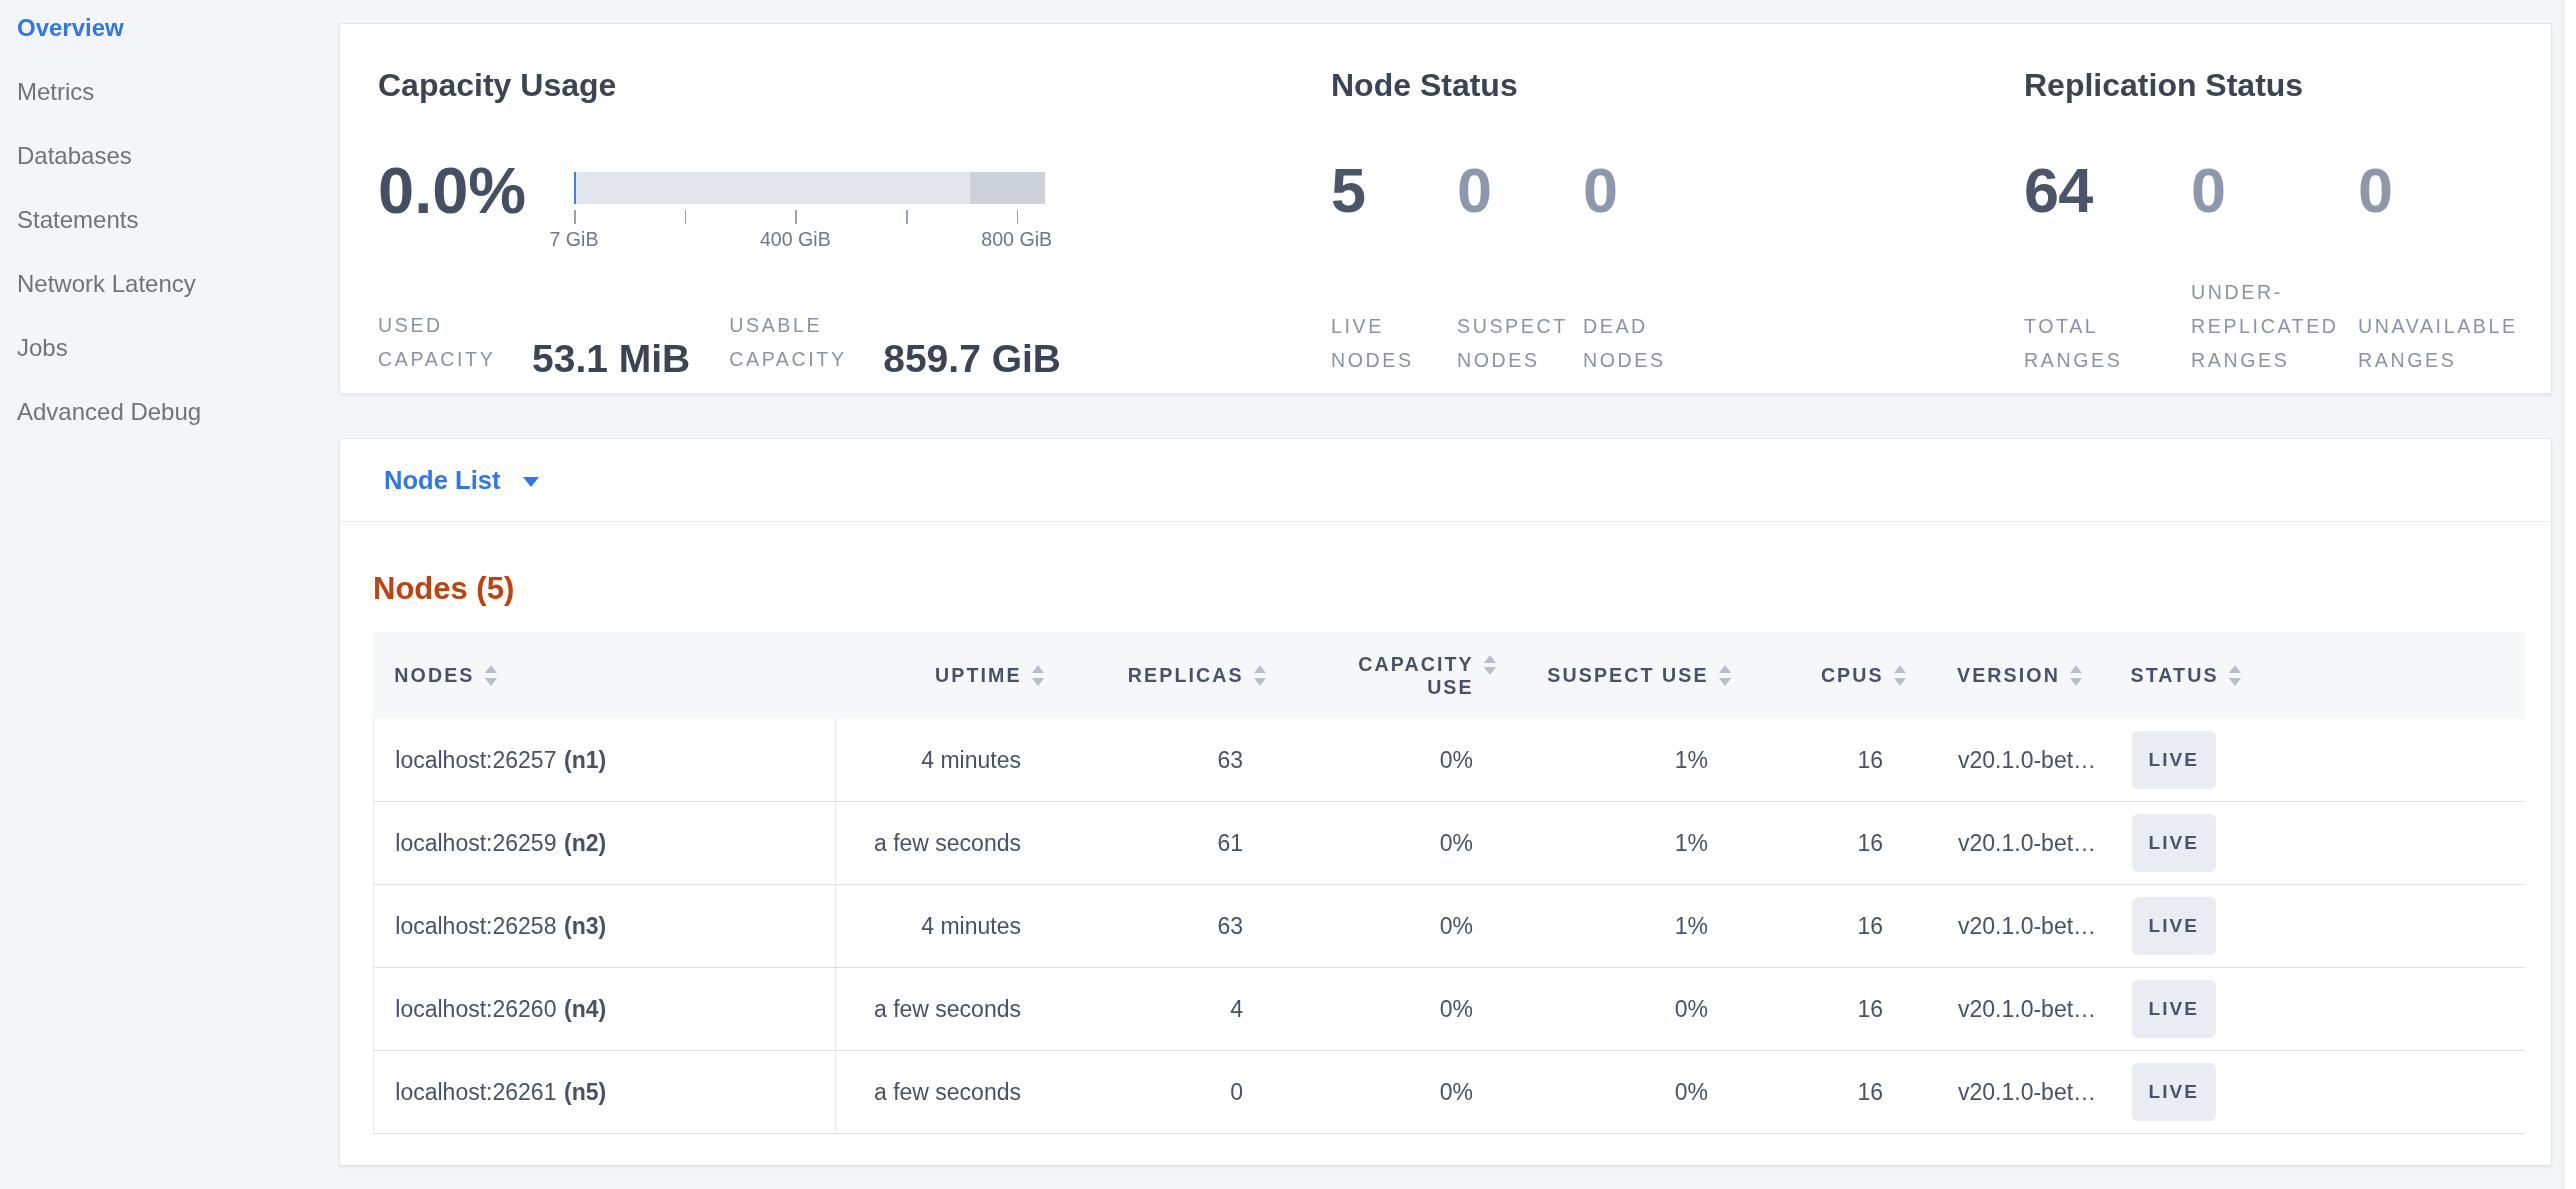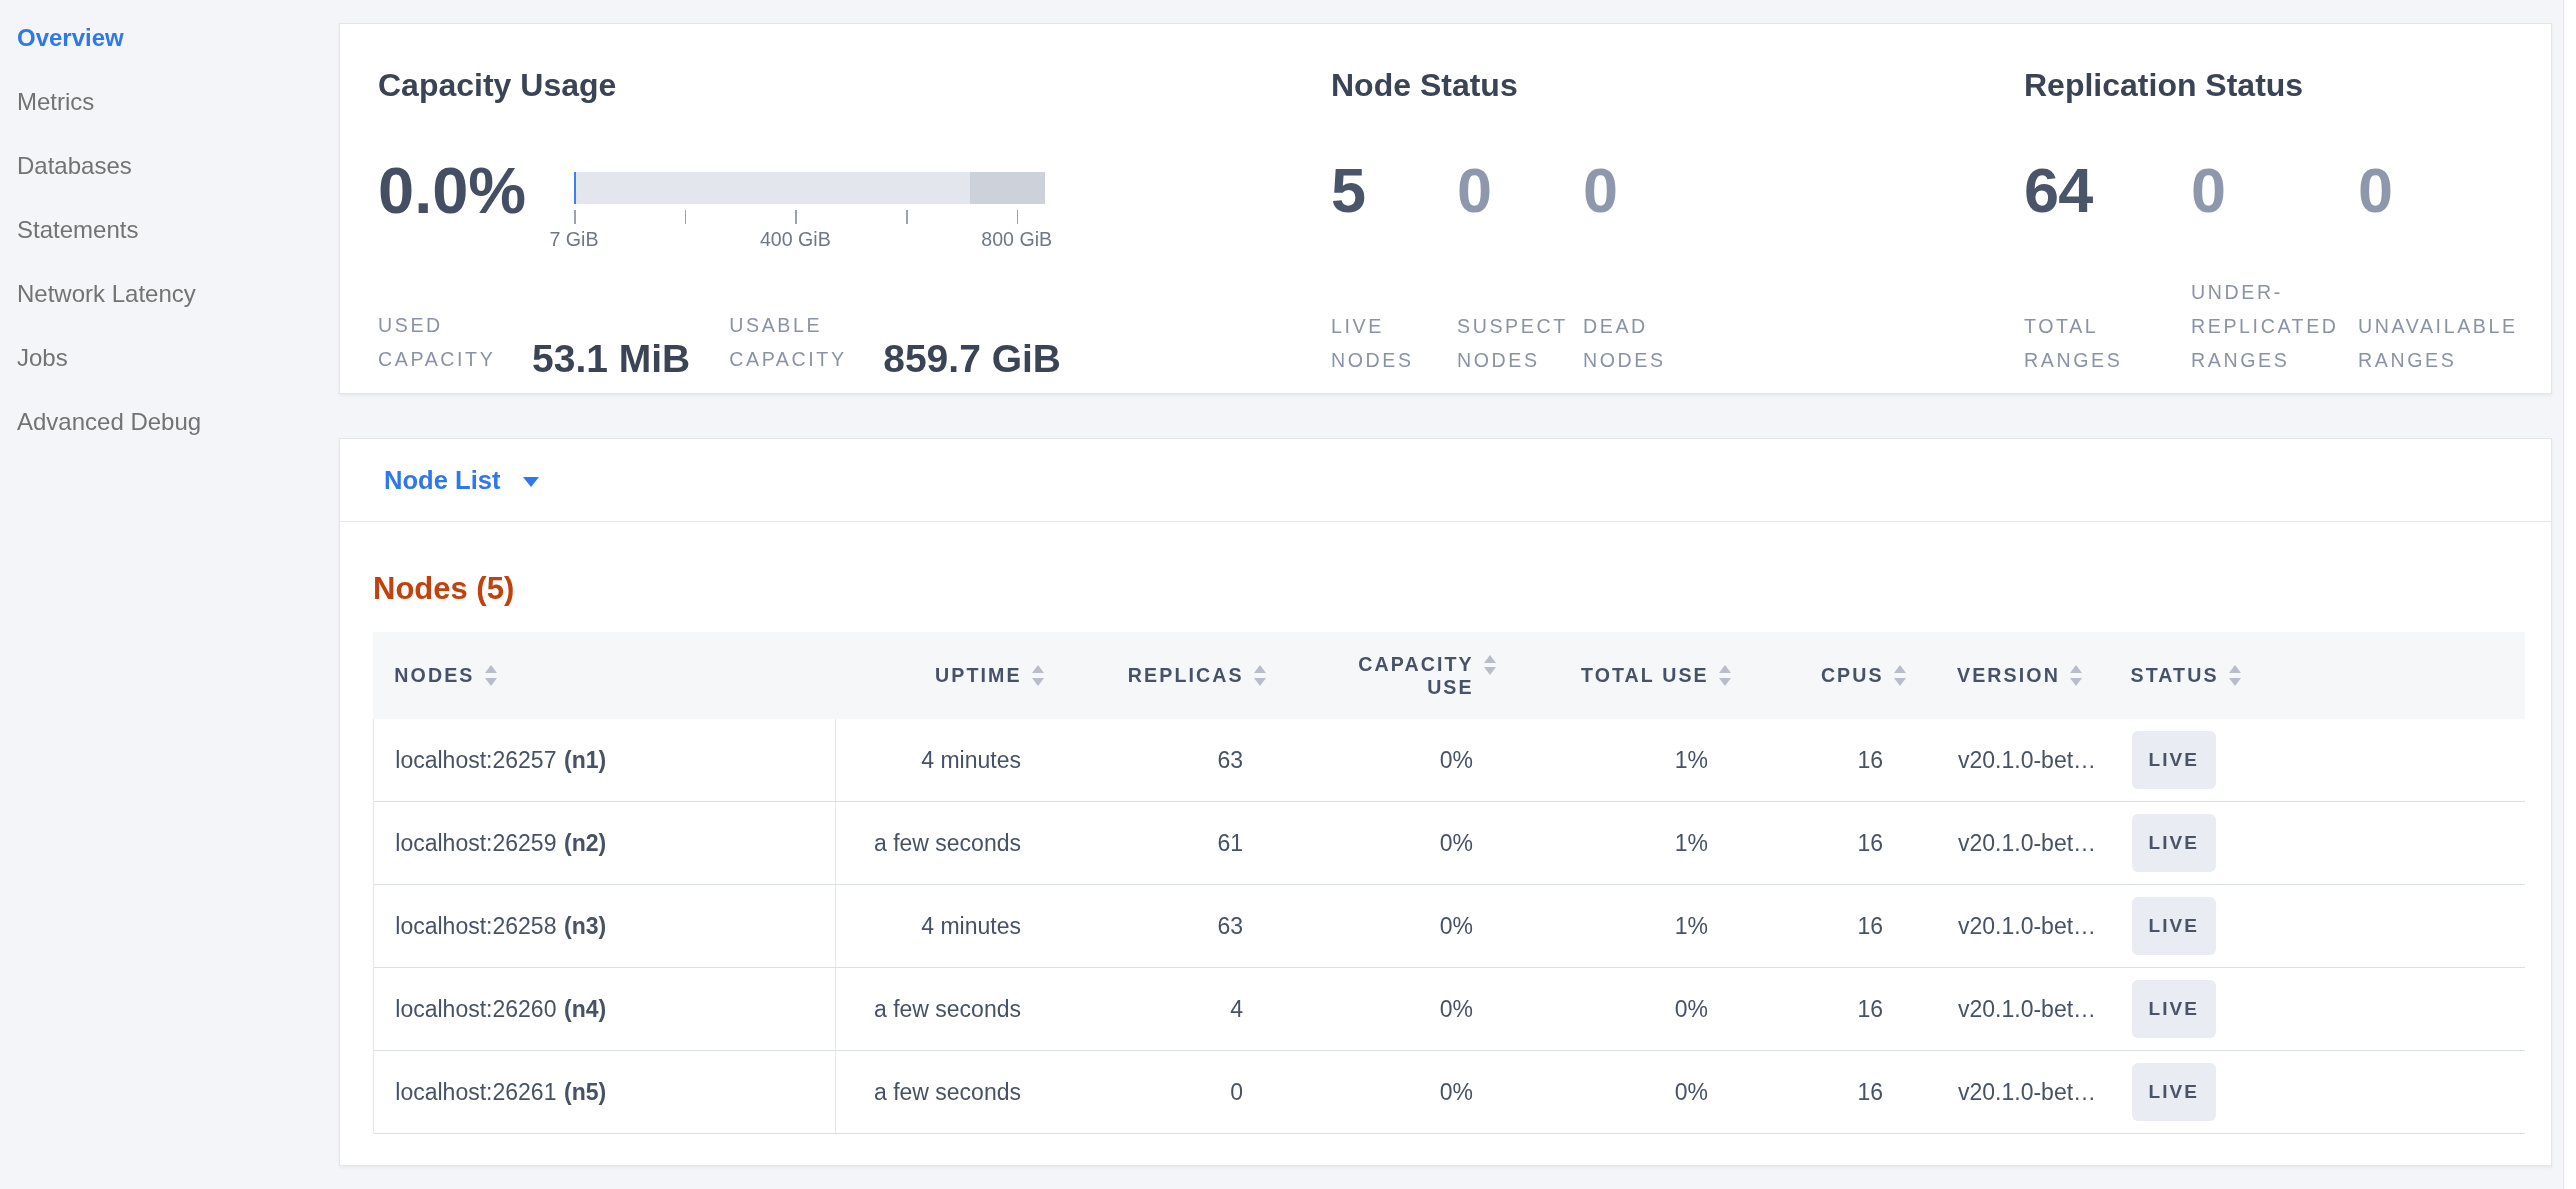--- a/index.html
+++ b/index.html
@@ -4,21 +4,21 @@
 <style>
   *{box-sizing:border-box;margin:0;padding:0}
   html,body{width:2576px;height:1189px}
   body{
     position:relative;overflow:hidden;
     background:#f4f5f8;
     font-family:"Liberation Sans",sans-serif;
     color:#475266;
   }
   
-  .sidebar{position:absolute;left:0;top:0;width:334px;height:100%;padding-top:14px}
+  .sidebar{position:absolute;left:0;top:0;width:334px;height:100%;padding-top:4px}
   .nav-item{display:flex;align-items:center;height:64px;padding-left:17px;
     font-size:24px;color:#737373;cursor:pointer;white-space:nowrap}
   .nav-item:first-child{margin-top:-8.5px}
   .nav-item.active{color:#2f78ec;font-weight:700}
   
   .main{position:absolute;left:339px;top:0;width:2213px;height:100%}
   .card{position:absolute;left:0;width:2213px;background:#fff;
     border:0.9px solid #e2e5ea;box-shadow:0 1.7px 2.6px rgba(60,70,90,.06)}
   
   .summary-card{top:23px;height:371px}
@@ -223,21 +223,21 @@
             </span>
         </div>
         <div class="th ar th-capacity">
           <span class="th-label">CAPACITY USE</span>
           <span class="sort">
               <i class="up"></i>
               <i class="down"></i>
             </span>
         </div>
         <div class="th ar">
-          <span class="th-label">TOTAL USE</span>
+          <span class="th-label">SUSPECT USE</span>
           <span class="sort">
               <i class="up"></i>
               <i class="down"></i>
             </span>
         </div>
         <div class="th ar">
           <span class="th-label">CPUS</span>
           <span class="sort">
               <i class="up"></i>
               <i class="down"></i>

